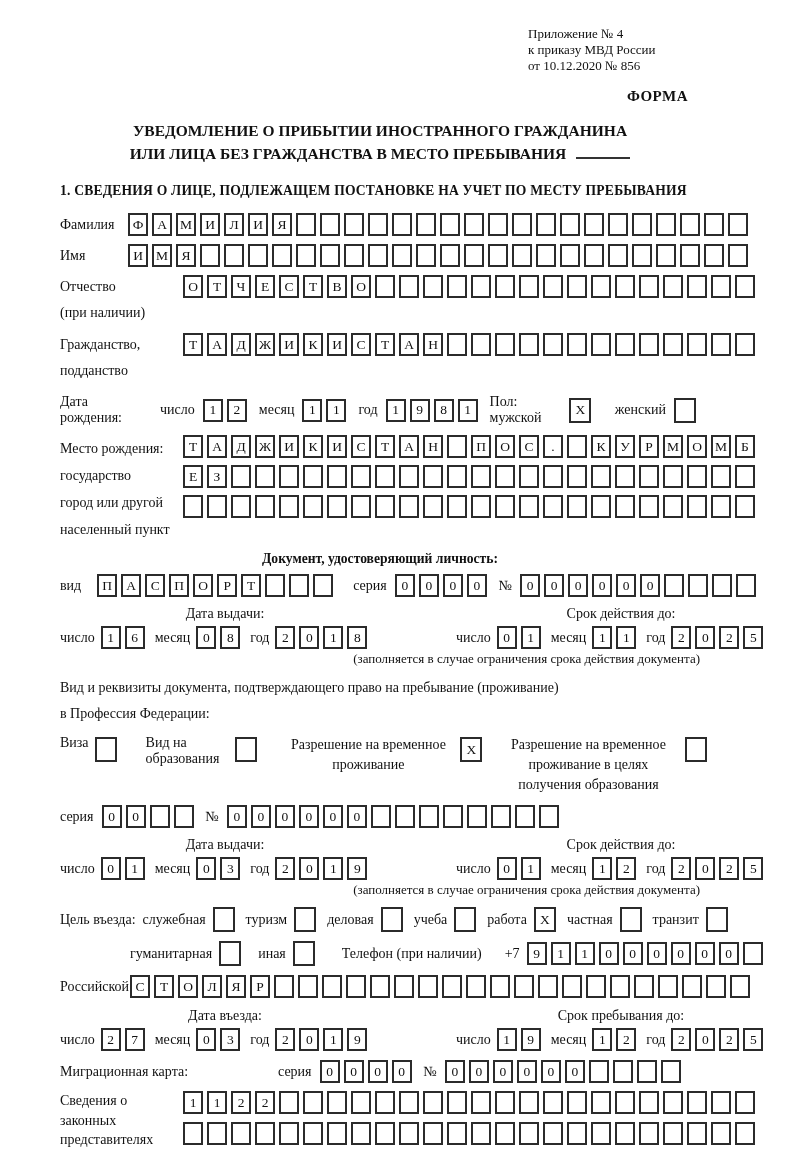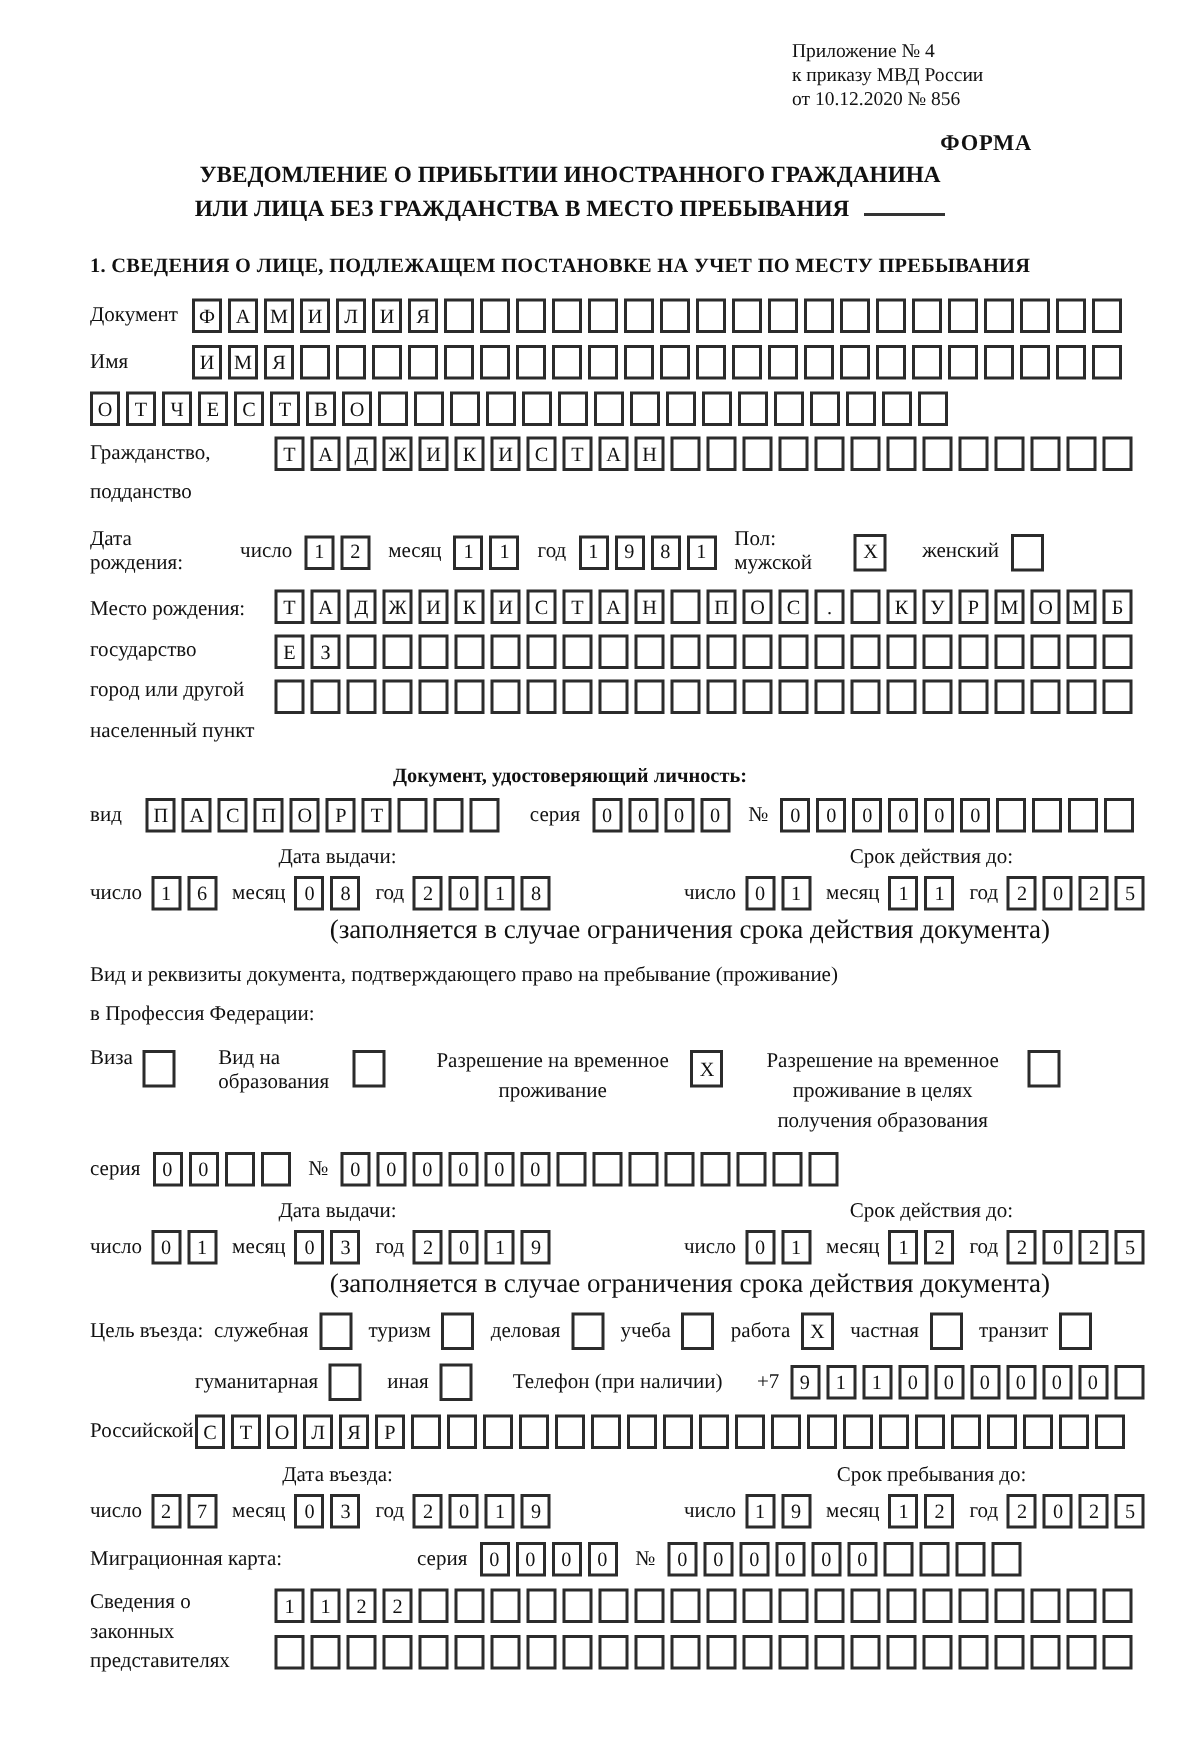--- a/index.html
+++ b/index.html
@@ -4,42 +4,42 @@
 <style>
   html,body{margin:0;padding:0;overflow:hidden;}
   body{width:800px;height:1163px;background:#fff;color:#111;
        font-family:"Liberation Serif","DejaVu Serif",serif;}
   .page{padding:26px 24px 0 60px;box-sizing:border-box;width:724px;height:1163px;}
   
   .appendix{margin-left:auto;width:172px;font-size:13px;line-height:16px;}
   .appendix .sub{margin-top:4px;font-size:12px;line-height:15px;}
   .forma{text-align:right;padding-right:12px;font-weight:bold;font-size:15px;margin-top:14px;letter-spacing:.5px;}
   
-  .title{text-align:center;font-weight:bold;font-size:15.5px;line-height:23px;}
+  .title{margin-top:14px;text-align:center;font-weight:bold;font-size:15.5px;line-height:23px;}
   .blank{display:inline-block;width:54px;border-bottom:2px solid #333;height:14px;margin-left:10px;}
   .sec{margin-top:18px;font-weight:bold;font-size:13.6px;letter-spacing:.2px;}
   
   .row{display:flex;align-items:flex-start;margin-top:7px;font-size:14px;}
   .lbl{line-height:24px;white-space:nowrap;}
   .w68{flex:0 0 68px;} .w123{flex:0 0 123px;} .w70{flex:0 0 70px;}
   .cells{display:inline-flex;flex-wrap:nowrap;}
   .cell{box-sizing:border-box;flex:0 0 20px;width:20px;height:23px;margin-right:4px;
         border:2px solid #2b2b2b;display:inline-flex;align-items:center;justify-content:center;
         font-size:13.5px;background:#fff;}
   .cb .cell{flex-basis:22px;width:22px;height:25px;}
   .stack .cells{margin-bottom:7px;}
   .subl{font-size:14px;line-height:27px;}
   .inline{display:flex;align-items:center;gap:8px;font-size:14px;margin-top:7px;flex-wrap:nowrap;}
   .gap{width:10px;} .gap-s{width:4px;}
   
   .twocol{display:flex;margin-top:9px;}
   .col-l{flex:0 0 396px;} .col-r{flex:1;}
   .dghead{font-size:14px;text-align:center;width:330px;margin-bottom:4px;}
   .dgrow{display:flex;align-items:center;gap:6px;font-size:14px;}
-  .note-r{text-align:right;font-size:18px;margin-top:2px;}
+  .note-r{text-align:right;font-size:13px;margin-top:2px;}
   .para{font-size:14px;line-height:26px;margin-top:8px;}
   .center-b{text-align:center;font-weight:bold;font-size:13.6px;margin-top:8px;}
   
   .opts{display:flex;align-items:flex-start;gap:11px;margin-top:8px;font-size:14px;}
   .optblock{text-align:center;line-height:20px;}
   .wb170{width:172px;} .wb182{width:182px;}
   .optpair{display:flex;align-items:flex-start;gap:6px;}
   .mt2{margin-top:2px;}
   .purp{display:flex;align-items:center;gap:7px;font-size:14px;margin-top:9px;white-space:nowrap;}
 </style>
@@ -56,21 +56,21 @@
   <div class="forma">ФОРМА</div>
 
   <div class="title">
     <div>УВЕДОМЛЕНИЕ О ПРИБЫТИИ ИНОСТРАННОГО ГРАЖДАНИНА</div>
     <div><span>ИЛИ ЛИЦА БЕЗ ГРАЖДАНСТВА В МЕСТО ПРЕБЫВАНИЯ</span><span class="blank"></span></div>
   </div>
 
   <div class="sec">1. СВЕДЕНИЯ О ЛИЦЕ, ПОДЛЕЖАЩЕМ ПОСТАНОВКЕ НА УЧЕТ ПО МЕСТУ ПРЕБЫВАНИЯ</div>
 
   <div class="row" style="margin-top:14px;">
-    <span class="lbl w68">Документ</span>
+    <span class="lbl w68">Фамилия</span>
     <span class="cells">
         <span class="cell">Ф</span>
         <span class="cell">А</span>
         <span class="cell">М</span>
         <span class="cell">И</span>
         <span class="cell">Л</span>
         <span class="cell">И</span>
         <span class="cell">Я</span>
         <span class="cell"></span>
         <span class="cell"></span>
@@ -120,20 +120,24 @@
         <span class="cell"></span>
         <span class="cell"></span>
         <span class="cell"></span>
         <span class="cell"></span>
         <span class="cell"></span>
         <span class="cell"></span>
       </span>
   </div>
 
   <div class="row">
+    <span class="w123">
+      <span class="lbl">Отчество</span><br>
+      <span class="subl">(при наличии)</span>
+    </span>
     <span class="cells">
         <span class="cell">О</span>
         <span class="cell">Т</span>
         <span class="cell">Ч</span>
         <span class="cell">Е</span>
         <span class="cell">С</span>
         <span class="cell">Т</span>
         <span class="cell">В</span>
         <span class="cell">О</span>
         <span class="cell"></span>

